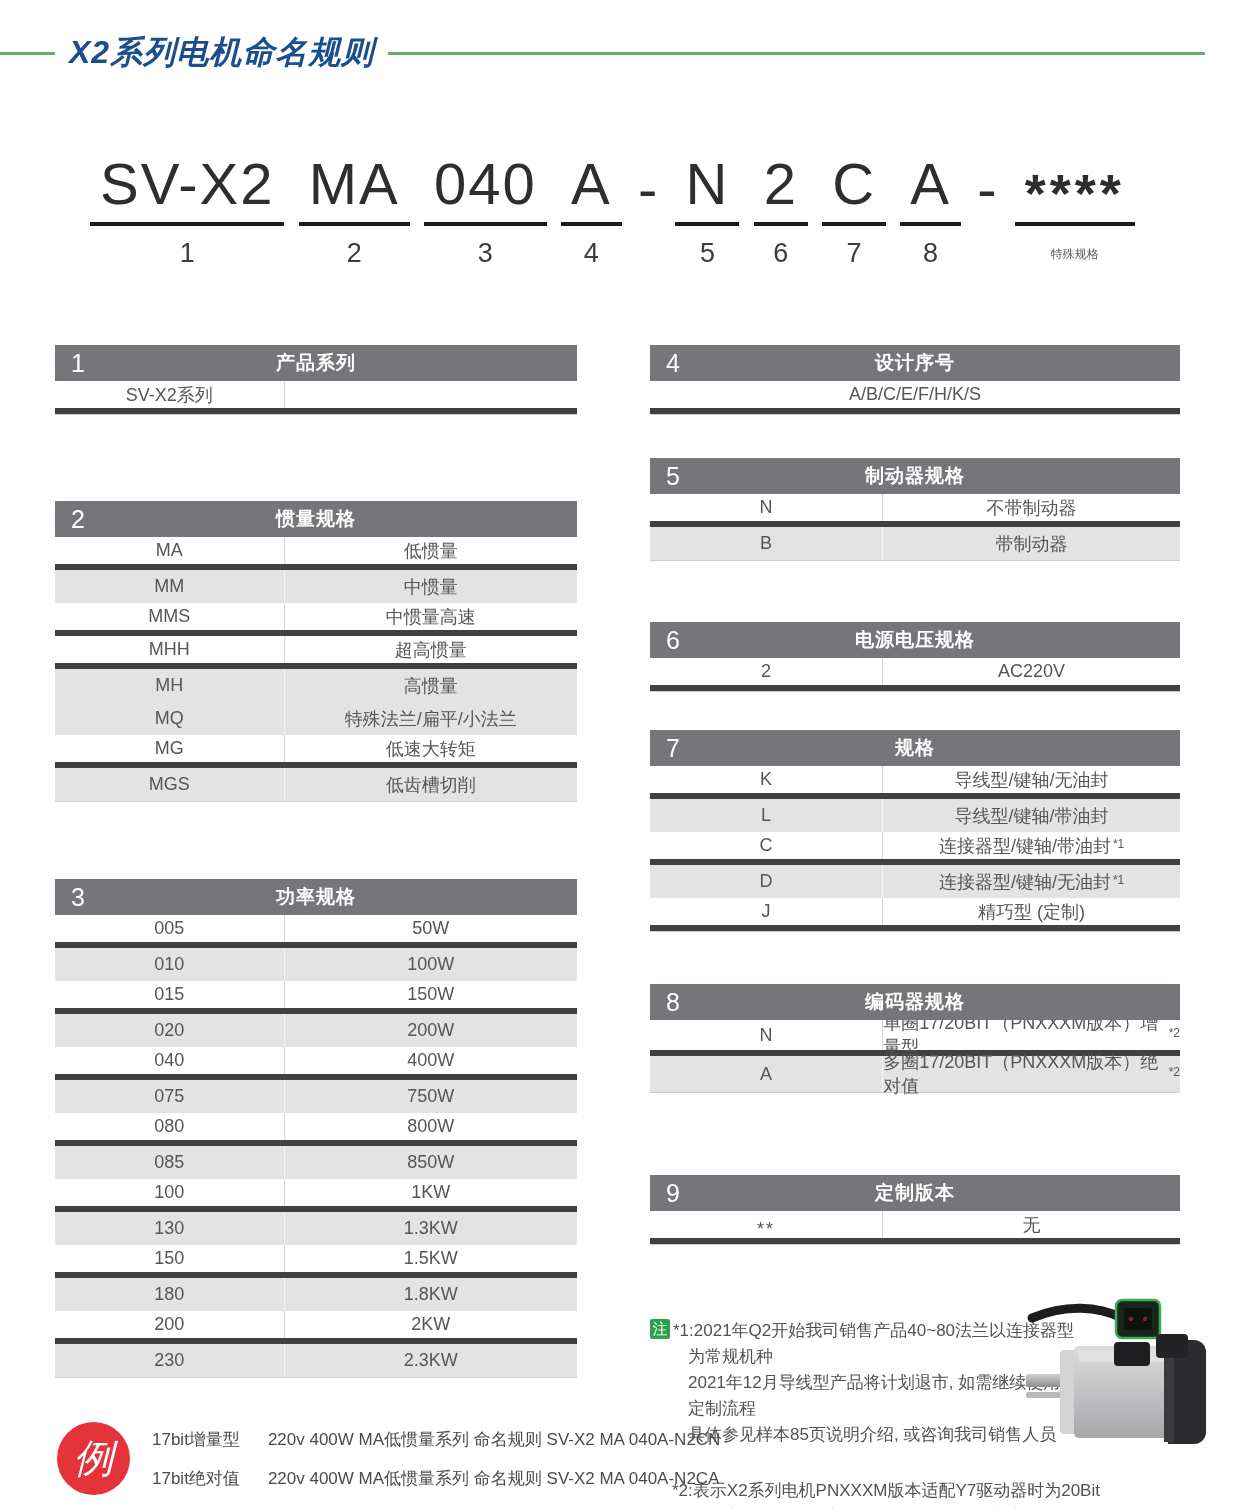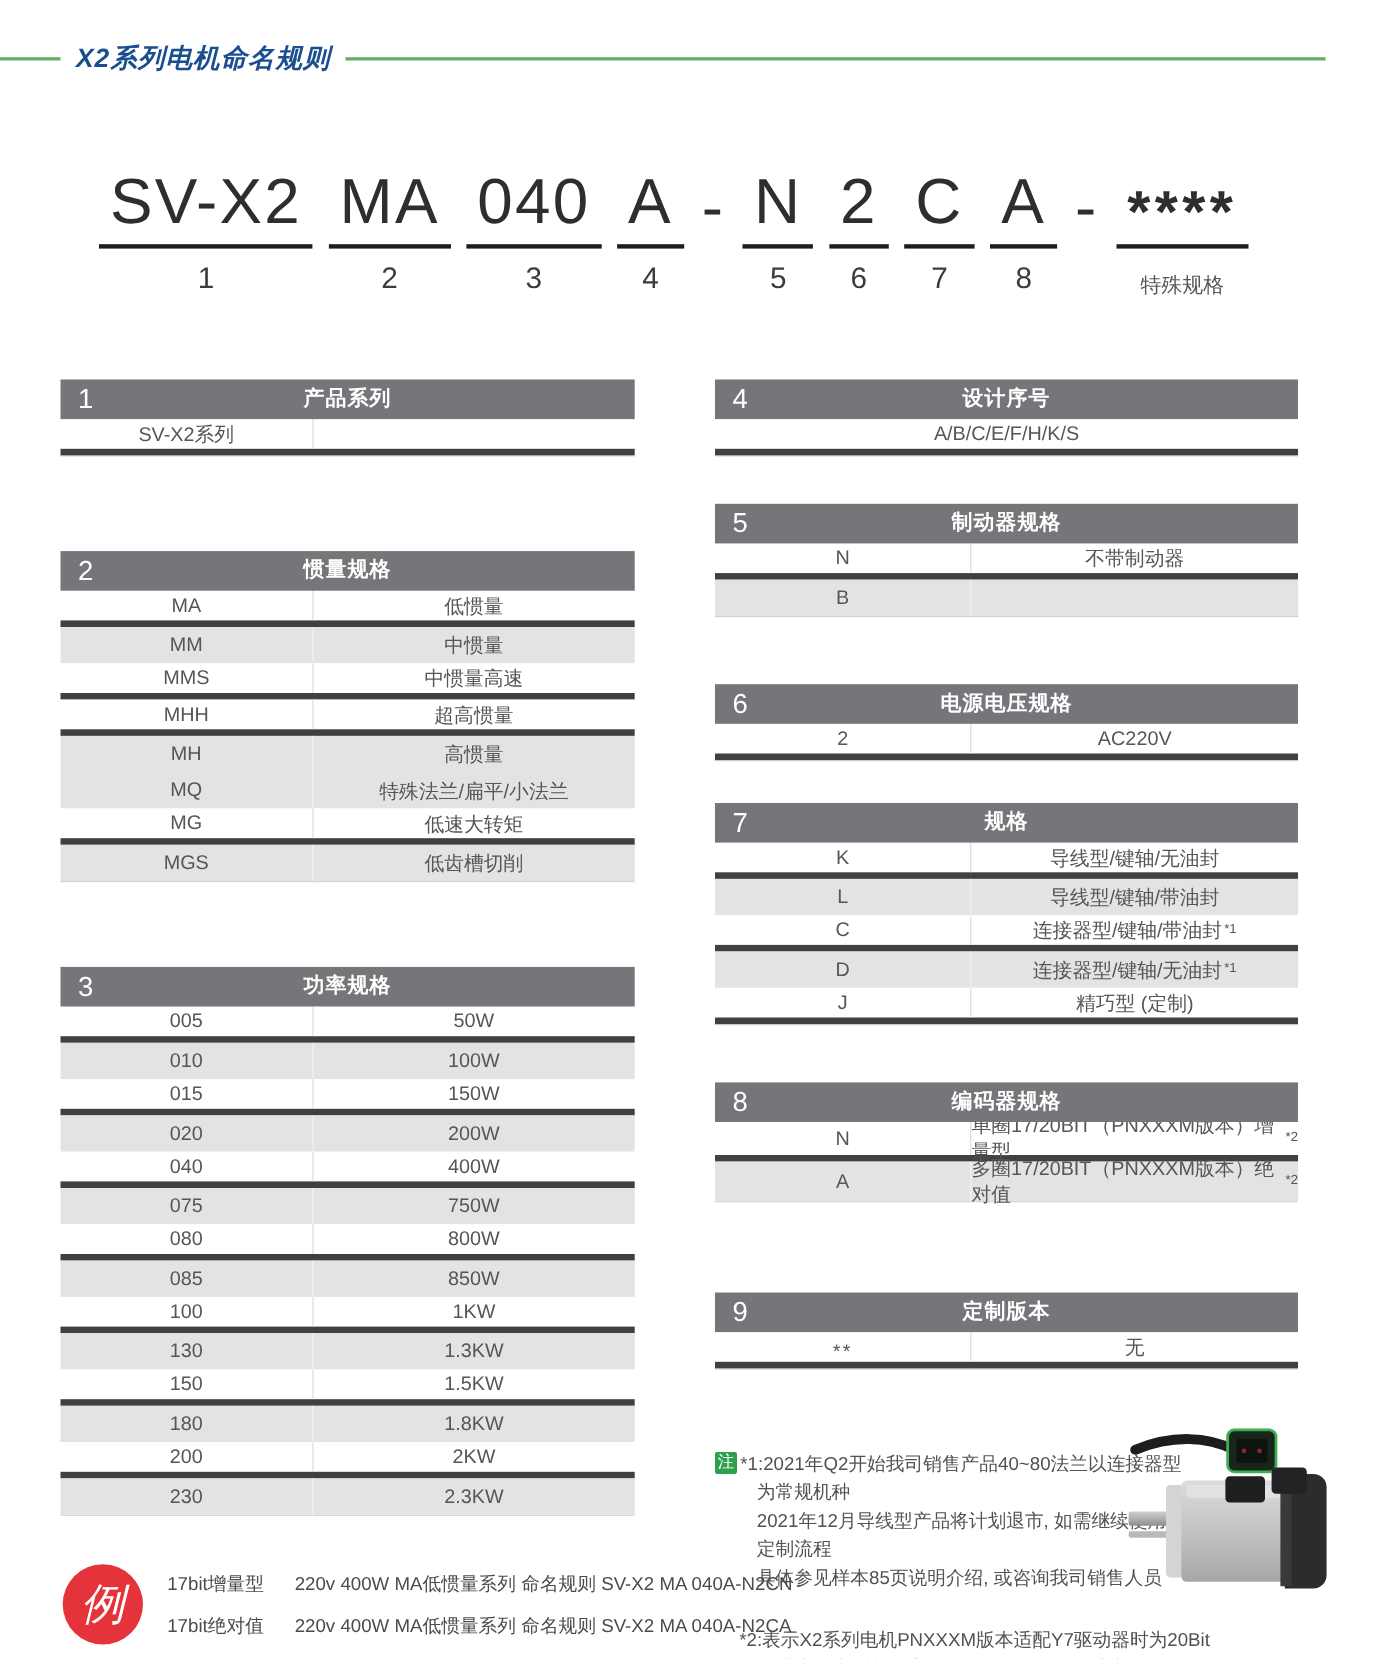--- a/index.html
+++ b/index.html
@@ -7,35 +7,35 @@
   .page {
     position:relative; width:1249px; height:1508px; background:#ffffff;
     overflow:hidden; font-family:"Liberation Sans", sans-serif; color:#56565a;
   }
   
   .hdr { position:absolute; left:0; top:30px; width:1249px; height:46px; display:flex; align-items:center; }
   .hdr .rule { height:3px; background:#65ae68; }
   .hdr .rule.left { width:55px; }
   .hdr .rule.right { flex:1; margin-right:44px; }
   .hdr h1 {
-    margin:0 14px; font-size:24px; font-weight:700; font-style:italic;
+    margin:0 14px; font-size:32px; font-weight:700; font-style:italic;
     color:#1a4e8f; letter-spacing:1px; white-space:nowrap;
   }
   
   .model { position:absolute; left:90px; top:150px; width:1045px; display:flex; justify-content:space-between; }
   .seg { display:flex; flex-direction:column; align-items:center; }
   .seg-text {
     height:76px; display:flex; align-items:center; justify-content:center;
     font-size:58px; color:#2e2e30; letter-spacing:2px; padding:0 10px 6px 10px;
     border-bottom:4px solid #1d1d1f; min-width:46px;
   }
   .seg.dash .seg-text { border-bottom:none; padding:0 2px; min-width:20px; }
   .stars { display:inline-block; transform:translateY(16%); font-weight:700; font-size:54px; letter-spacing:4px; }
   .seg-num { margin-top:12px; font-size:27px; color:#3c3c3e; }
-  .seg-cap { font-size:19px; color:#57575a; margin-top:20px; }
+  .seg-cap { font-size:12px; color:#57575a; margin-top:20px; }
   
   .col { position:absolute; }
   .col-left  { left:55px;  top:345px; width:522px; }
   .col-right { left:650px; top:345px; width:530px; }
   .spec-table { width:100%; border-bottom:1px solid #cfcfcf; }
   .t-head { position:relative; height:36px; background:#76767a; color:#fff; text-align:center; line-height:36px; }
   .t-num  { position:absolute; left:16px; top:0; font-size:25px; font-weight:500; }
   .t-title{ font-size:19px; font-weight:700; letter-spacing:1px; }
   .t-row  { display:flex; height:33px; background:#fff; border-bottom:6px solid #404040; }
   .t-row.alt { background:#e3e3e4; border-bottom:none; }
@@ -242,20 +242,21 @@
         </div>
       </div>
       <div class="spec-table mt-t5">
         <div class="t-head"><span class="t-num">5</span><span class="t-title">制动器规格</span></div>
         <div class="t-row">
           <div class="t-cell c0">N</div>
           <div class="t-cell c1">不带制动器</div>
         </div>
         <div class="t-row alt">
           <div class="t-cell c0">B</div>
+          <div class="t-cell c1">带制动器</div>
         </div>
       </div>
       <div class="spec-table mt-t6">
         <div class="t-head"><span class="t-num">6</span><span class="t-title">电源电压规格</span></div>
         <div class="t-row">
           <div class="t-cell c0">2</div>
           <div class="t-cell c1">AC220V</div>
         </div>
       </div>
       <div class="spec-table mt-t7">

